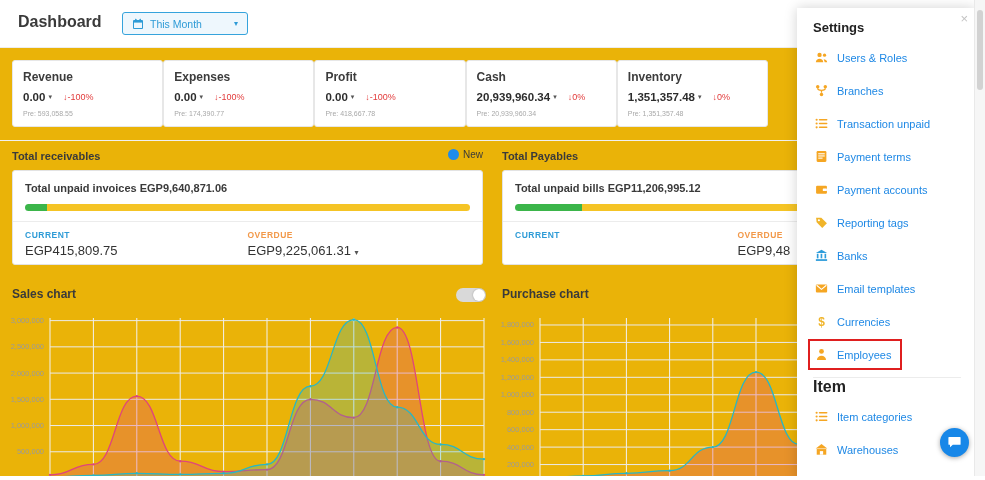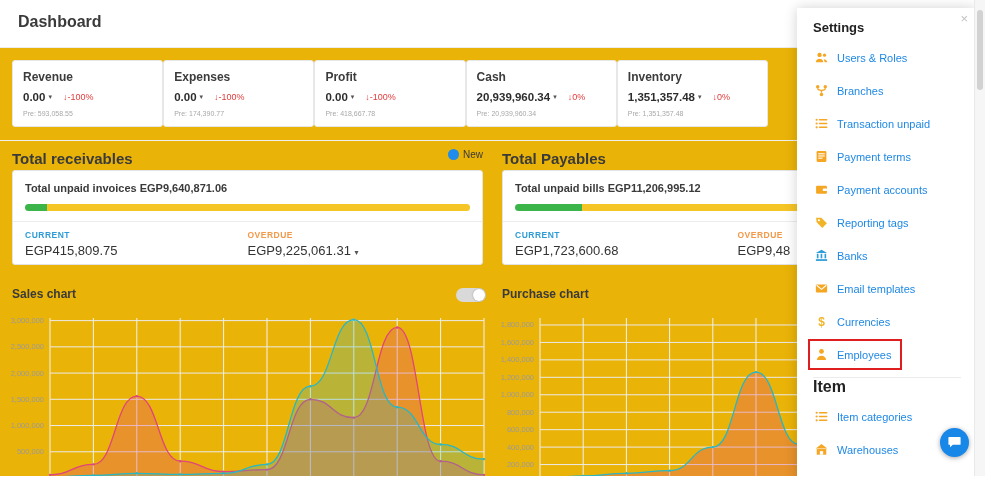--- a/index.html
+++ b/index.html
@@ -21,21 +21,21 @@
     box-sizing:border-box;padding:9px 10px;}
   .kpi-label{font-size:12px;font-weight:600;color:#3c3c3c;}
   .kpi-valrow{display:flex;align-items:center;gap:3px;margin-top:7px;}
   .kpi-value{font-size:11.5px;font-weight:700;color:#2d2d2d;white-space:nowrap;}
   .kpi-caret{font-size:7px;color:#555;cursor:pointer;}
   .kpi-trend{display:flex;align-items:center;margin-left:8px;color:#e23b3b;font-size:9px;white-space:nowrap;}
   .kpi-prev{margin-top:7px;font-size:7px;color:#a8a8a8;}
   .row-divider{position:absolute;left:0;top:140px;width:985px;height:1px;background:#f0f0f0;}
 
   
-  .sec-title{position:absolute;top:150px;font-size:15px;font-weight:700;color:#3a3a3a;}
+  .sec-title{position:absolute;top:150px;font-size:11px;font-weight:700;color:#3a3a3a;}
   .new-badge{position:absolute;left:448px;top:149px;display:flex;align-items:center;gap:4px;font-size:10px;color:#3a3a3a;}
   .new-dot{width:11px;height:11px;border-radius:50%;background:#1f8ceb;display:inline-block;}
 
   
   .panel-card{position:absolute;top:170px;width:471px;height:95px;border:1px solid #e3e3e3;border-radius:3px;
     background:#fff;box-sizing:border-box;padding:11px 12px;}
   .card-summary{font-size:11px;font-weight:700;color:#3a3a3a;}
   .bar{margin-top:10px;height:7px;border-radius:4px;overflow:hidden;display:flex;}
   .bar-green{height:100%;}
   .bar-rest{flex:1;height:100%;}
@@ -74,20 +74,32 @@
   .chat-btn{position:absolute;left:940px;top:428px;width:29px;height:29px;border-radius:50%;z-index:7;
     display:flex;align-items:center;justify-content:center;cursor:pointer;box-shadow:0 1px 5px rgba(0,0,0,.35);}
 </style>
 </head>
 <body>
 
 <div id="app">
 
   <div class="topbar">
     <div class="page-title">Dashboard</div>
+    <button class="period-btn">
+      <span class="cal">
+        <svg viewBox="0 0 12 12" fill="currentColor">
+            <rect x="1" y="2" width="10" height="9" rx="1"></rect>
+            <rect x="2" y="4.6" width="8" height="5.4" fill="#eef7fd"></rect>
+            <rect x="3" y="0.8" width="1.4" height="2.4" rx=".4"></rect>
+            <rect x="7.6" y="0.8" width="1.4" height="2.4" rx=".4"></rect>
+          </svg>
+      </span>
+      <span>This Month</span>
+      <span class="caret">▾</span>
+    </button>
   </div>
 
   <div class="kpi-row">
   <div class="kpi-card">
     <div class="kpi-label">Revenue</div>
     <div class="kpi-valrow">
       <span class="kpi-value">0.00</span>
       <span class="kpi-caret">▾</span>
       <span class="kpi-trend">
             <span>↓</span>
@@ -180,21 +192,20 @@
   <div class="panel-card" style="left:502px">
     <div class="card-summary">Total unpaid bills EGP11,206,995.12</div>
     <div class="bar">
       <div class="bar-green" style="width: 15%; background: rgb(59, 181, 74);"></div>
         <div class="bar-rest" style="background: rgb(245, 196, 37);"></div>
     </div>
     <div class="card-div"></div>
     <div class="card-bottom">
       <div class="col">
         <div class="col-label current">CURRENT</div>
-        <div class="col-value">EGP1,723,600.68</div>
       </div>
       <div class="col">
         <div class="col-label overdue">OVERDUE</div>
         <div class="col-value">EGP9,48</div>
       </div>
     </div>
   </div>
 
   <div class="chart-title" style="left:12px">Sales chart</div>
   <div class="toggle">

